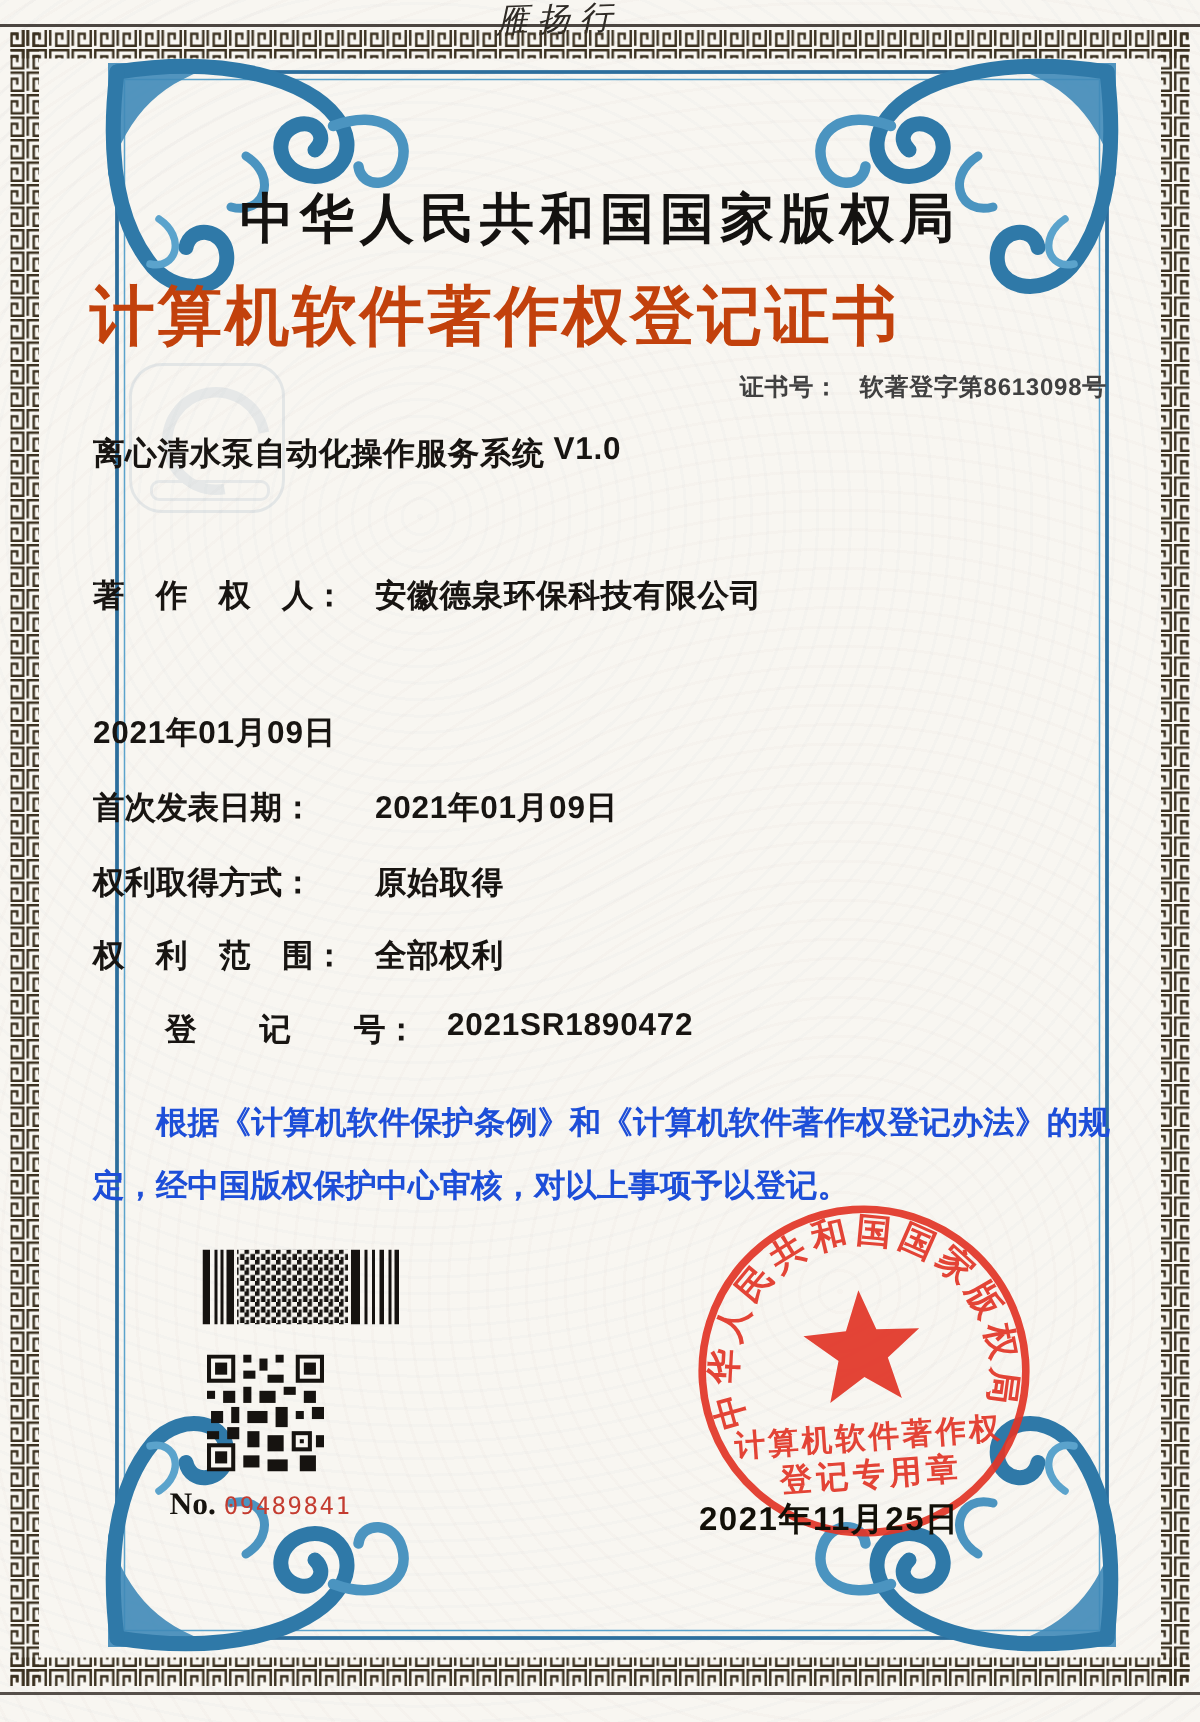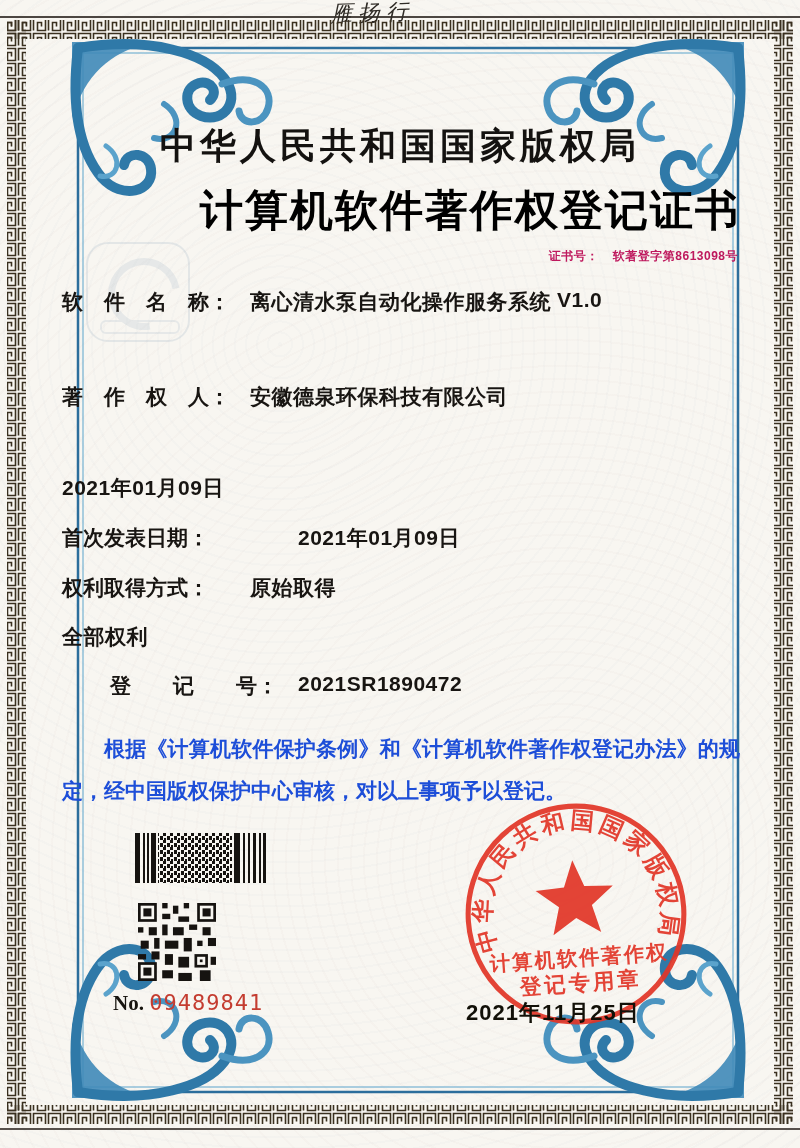--- a/index.html
+++ b/index.html
@@ -16,36 +16,36 @@
   .handwriting{left:330px;top:-4px;width:200px;font-size:22px;font-style:italic;color:#2f2b26;
     transform:rotate(-2deg);letter-spacing:6px;white-space:nowrap;}
   .border-svg{left:0;top:0;}
   .flourish-svg{left:0;top:0;}
   .ghost-logo{left:86px;top:242px;width:100px;height:96px;border:2px solid #aebfcd;border-radius:22px;opacity:.28;}
   .ghost-c{position:absolute;left:20px;top:14px;width:58px;height:58px;border:7px solid #b8c6d2;border-radius:50%;
     border-right-color:transparent;transform:rotate(35deg);}
   .ghost-dots{position:absolute;left:12px;top:76px;width:76px;height:10px;border:2px solid #b8c6d2;border-radius:6px;}
   .authority{left:80px;top:122px;width:640px;text-align:center;font-size:36px;font-weight:900;letter-spacing:4px;
     color:#141210;white-space:nowrap;}
-  .main-title{left:60px;top:182px;width:680px;text-align:right;font-size:43px;font-weight:900;letter-spacing:2px;
-    color:#000000;white-space:nowrap;}
-  .cert-no{right:62px;top:248px;font-size:12px;font-weight:700;color:#be185d;letter-spacing:.5px;white-space:nowrap;}
+  .main-title{left:60px;top:182px;width:680px;text-align:left;font-size:43px;font-weight:900;letter-spacing:2px;
+    color:#c2410c;white-space:nowrap;}
+  .cert-no{right:62px;top:248px;font-size:16px;font-weight:700;color:#404040;letter-spacing:.5px;white-space:nowrap;}
   .cert-no .gap{display:inline-block;width:14px;}
   .row{left:62px;display:flex;align-items:flex-start;font-size:21px;font-weight:700;color:#181512;}
   .row .lbl{width:188px;flex:none;white-space:nowrap;}
   .row .val{white-space:nowrap;letter-spacing:.5px;}
   .row .val-wrap{display:flex;flex-direction:row;gap:6px;}
-  .r1{top:288px;} .r2{top:383px;} .r3{top:474px;} .r4{top:524px;gap:48px;} .r5{top:574px;} .r6{top:623px;} .r7{top:672px;margin-left:48px;}
+  .r1{top:288px;} .r2{top:383px;} .r3{top:474px;} .r4{top:524px;} .r5{top:574px;} .r6{top:623px;} .r7{top:672px;margin-left:48px;}
   .statement{left:62px;top:728px;width:678px;font-size:21px;font-weight:700;line-height:42px;
     text-indent:2em;color:#1d4ed8;text-align:justify;}
   .barcode{left:135px;top:833px;}
   .qrcode{left:138px;top:903px;}
   .no-line{left:113px;top:990px;font-size:21px;font-weight:700;color:#17140f;white-space:nowrap;
     font-family:"Liberation Serif","DejaVu Serif",serif;}
-  .no-line .no-digits{color:#c43c30;font-family:"DejaVu Sans Mono",monospace;font-weight:400;font-size:22px;letter-spacing:1px;}
+  .no-line .no-digits{color:#c43c30;font-family:"DejaVu Sans Mono",monospace;font-weight:400;font-size:16px;letter-spacing:1px;}
   .seal{left:460px;top:798px;width:232px;height:232px;transform:rotate(-4deg);opacity:.92;}
   .issue-date{left:466px;top:998px;font-size:22px;font-weight:800;color:#121008;letter-spacing:1px;white-space:nowrap;}
 </style>
 </head>
 <body>
 
 <div class="abs hairline-top"></div>
 <div class="abs hairline-bottom"></div>
 
 <div class="abs handwriting">雁扬行</div>
@@ -88,21 +88,20 @@
   <div class="ghost-dots"></div>
 </div>
 
 <div class="abs authority">中华人民共和国国家版权局</div>
 <div class="abs main-title">计算机软件著作权登记证书</div>
 <div class="abs cert-no">
   <span>证书号：</span><span class="gap"></span><span>软著登字第8613098号</span>
 </div>
 
 <div class="abs row r1">
-  <span class="lbl">软　件　名　称：</span>
   <span class="val-wrap">
     <span class="val">离心清水泵自动化操作服务系统</span>
     <span class="val">V1.0</span>
   </span>
 </div>
 <div class="abs row r2">
   <span class="lbl">著　作　权　人：</span>
   <span class="val">安徽德泉环保科技有限公司</span>
 </div>
 <div class="abs row r3">
@@ -110,20 +109,21 @@
 </div>
 <div class="abs row r4">
   <span class="lbl">首次发表日期：</span>
   <span class="val">2021年01月09日</span>
 </div>
 <div class="abs row r5">
   <span class="lbl">权利取得方式：</span>
   <span class="val">原始取得</span>
 </div>
 <div class="abs row r6">
+  <span class="lbl">权　利　范　围：</span>
   <span class="val">全部权利</span>
 </div>
 <div class="abs row r7">
   <span class="lbl">登　　记　　号：</span>
   <span class="val">2021SR1890472</span>
 </div>
 
 <div class="abs statement">根据《计算机软件保护条例》和《计算机软件著作权登记办法》的规定，经中国版权保护中心审核，对以上事项予以登记。</div>
 
 <svg class="abs barcode" width="132" height="50" viewBox="0 0 132 50">

